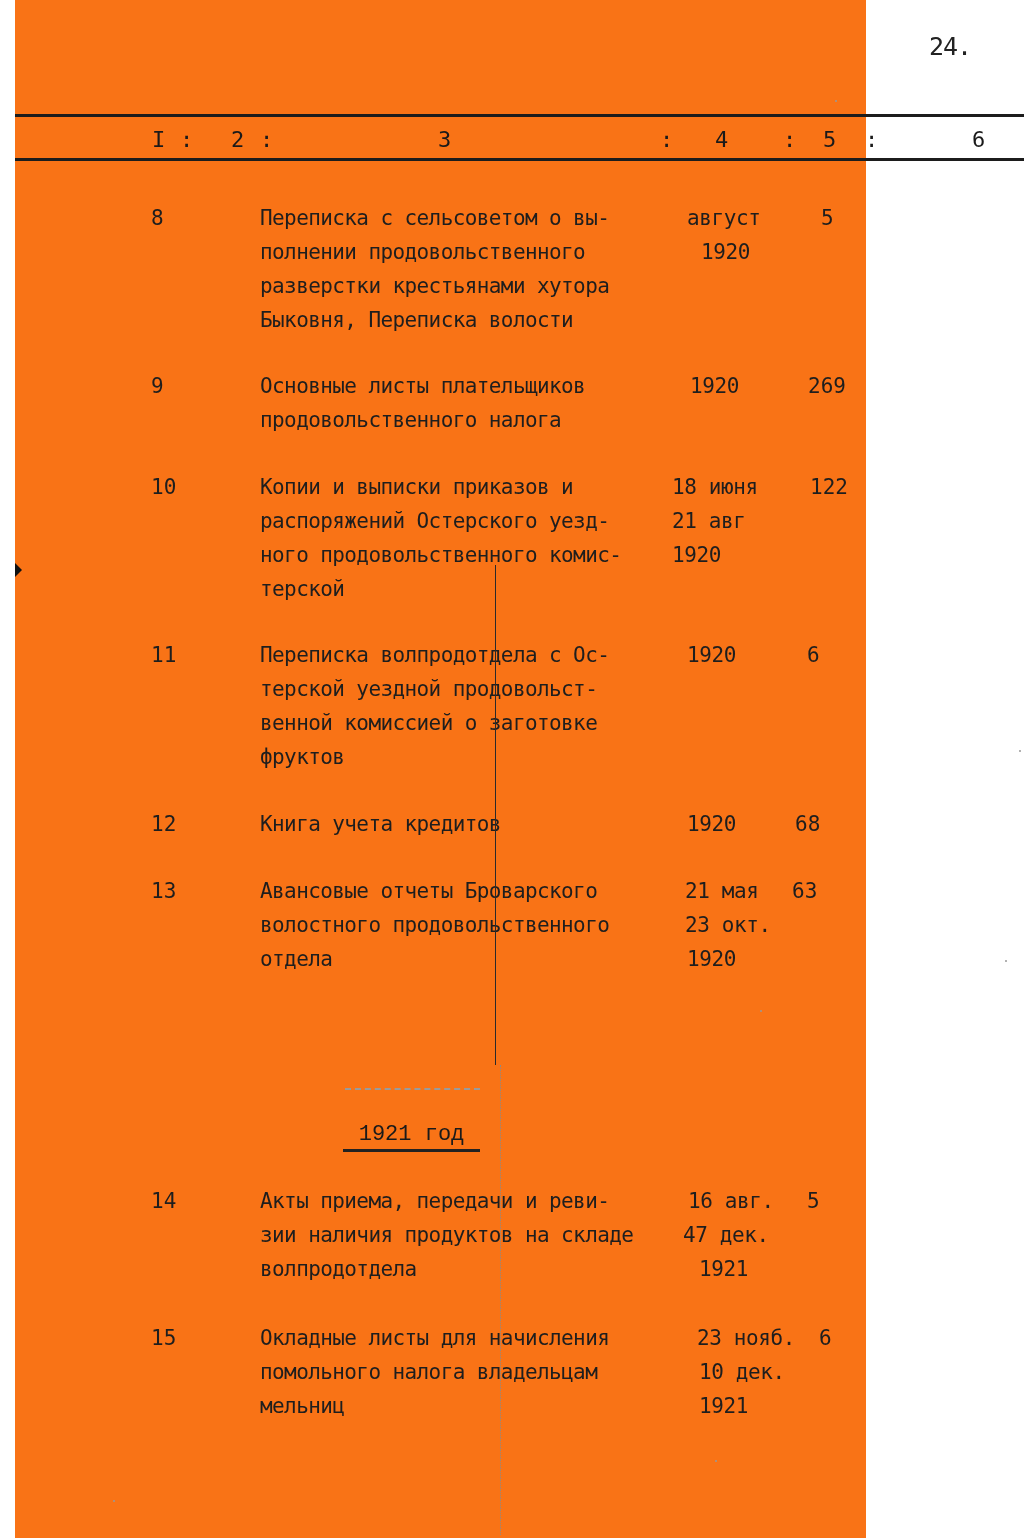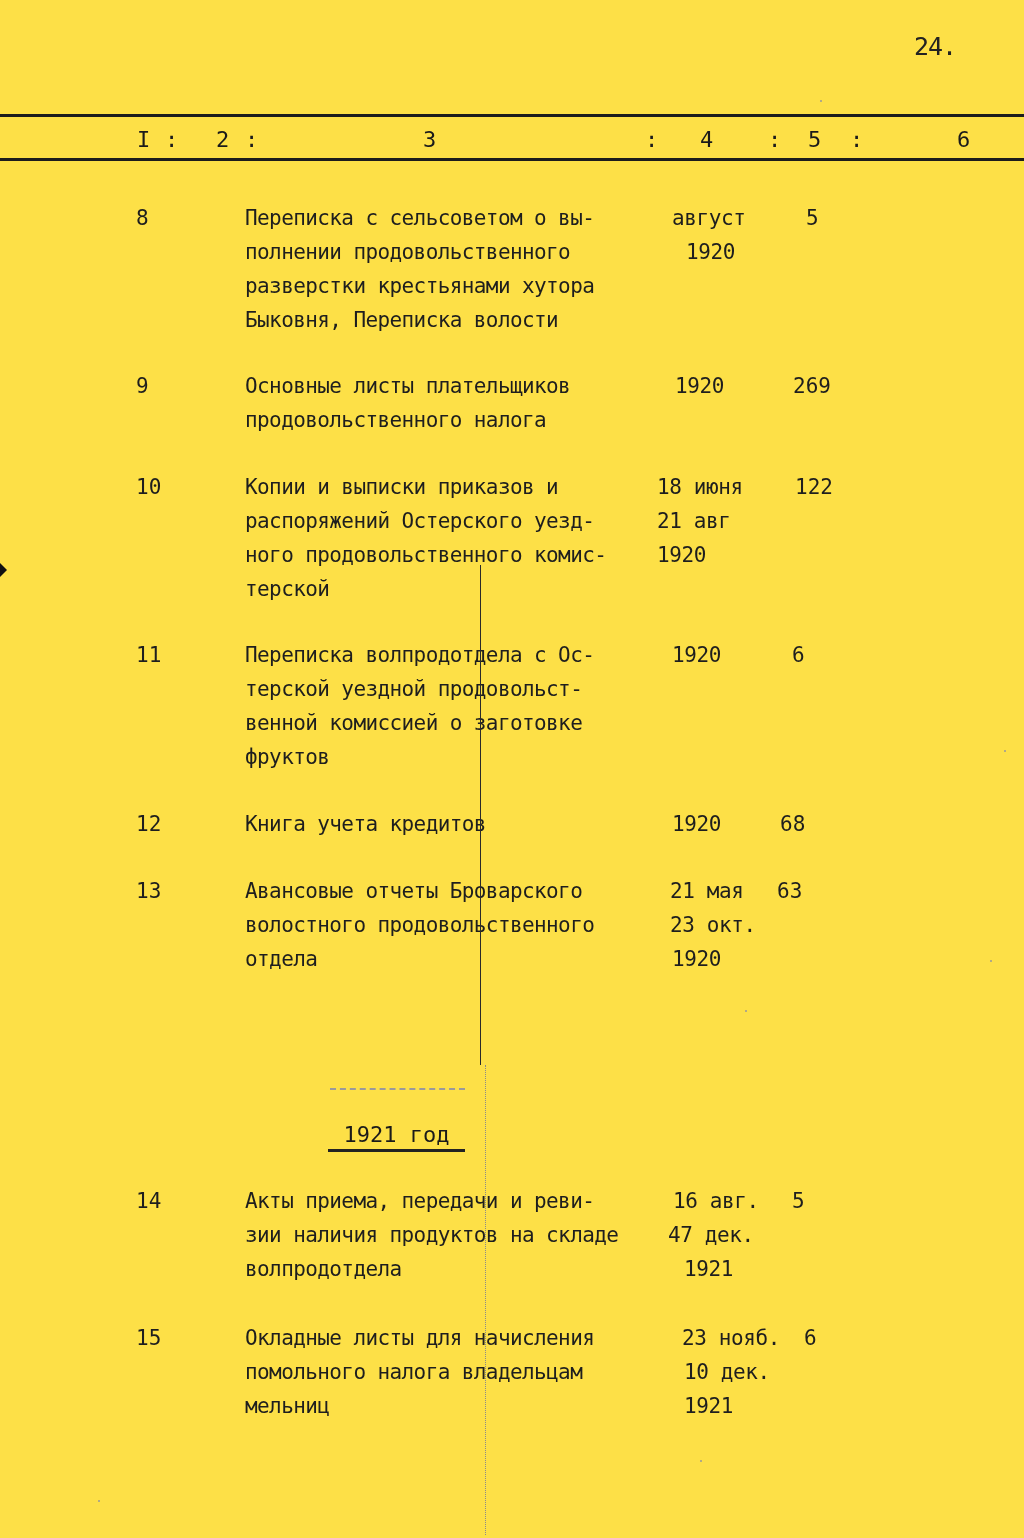--- a/index.html
+++ b/index.html
@@ -10,24 +10,24 @@
     body {
       width: 1024px;
       height: 1538px;
       position: relative;
       overflow: hidden;
       font-family: "DejaVu Sans Mono", "Liberation Mono", monospace;
       color: #1a1a1a;
     }
     .page {
       position: absolute;
-      left: 0; top: 0;
-      width: 1024px;
+      left: 15px; top: 0;
+      width: 851px;
       height: 1538px;
-      background: #fde047;
+      background: #f97316;
     }
     .page-number {
       position: absolute;
       left: 914px;
       top: 32px;
       font-size: 25px;
       letter-spacing: -1px;
       color: #222;
     }
     .rule {
@@ -75,20 +75,21 @@
     }
     .section-title {
       position: absolute;
       left: 328px;
       top: 1122px;
       width: 137px;
       text-align: center;
       font-size: 22px;
       padding-bottom: 2px;
       border-bottom: 3px solid #222;
+      font-family: Liberation Mono, monospace;
     }
 
     .fold-line {
       position: absolute;
       left: 480px;
       top: 565px;
       width: 1px;
       height: 500px;
       background: #2a2a2a;
     }

